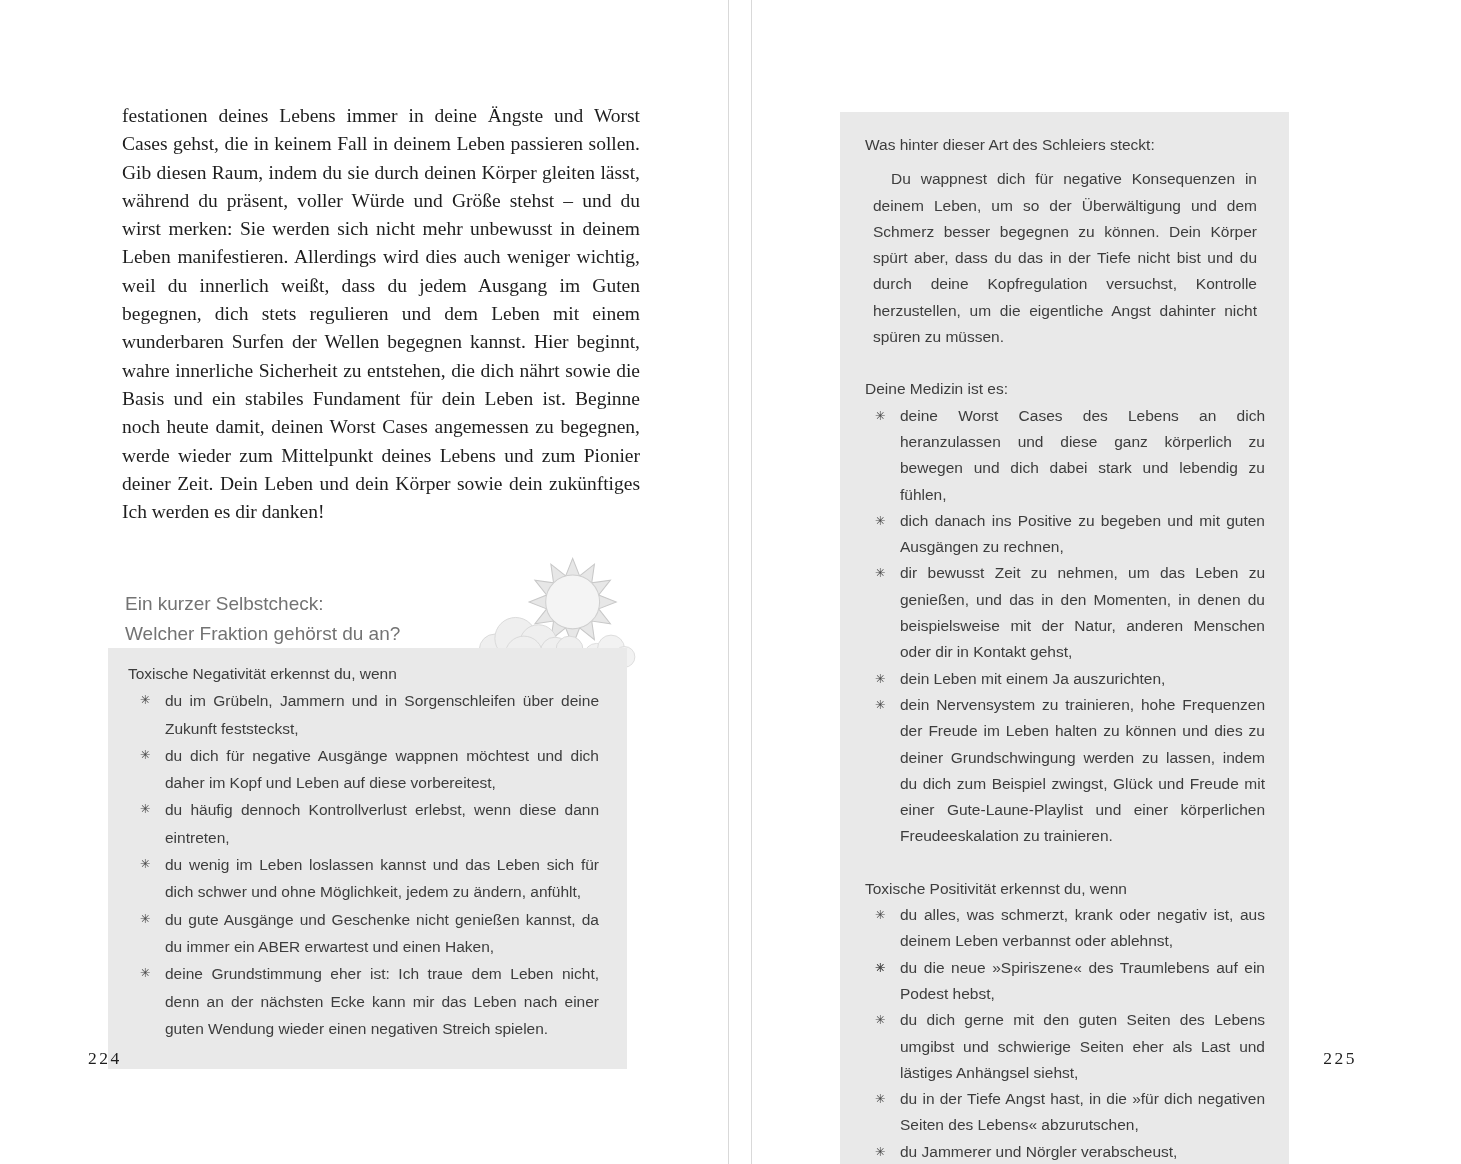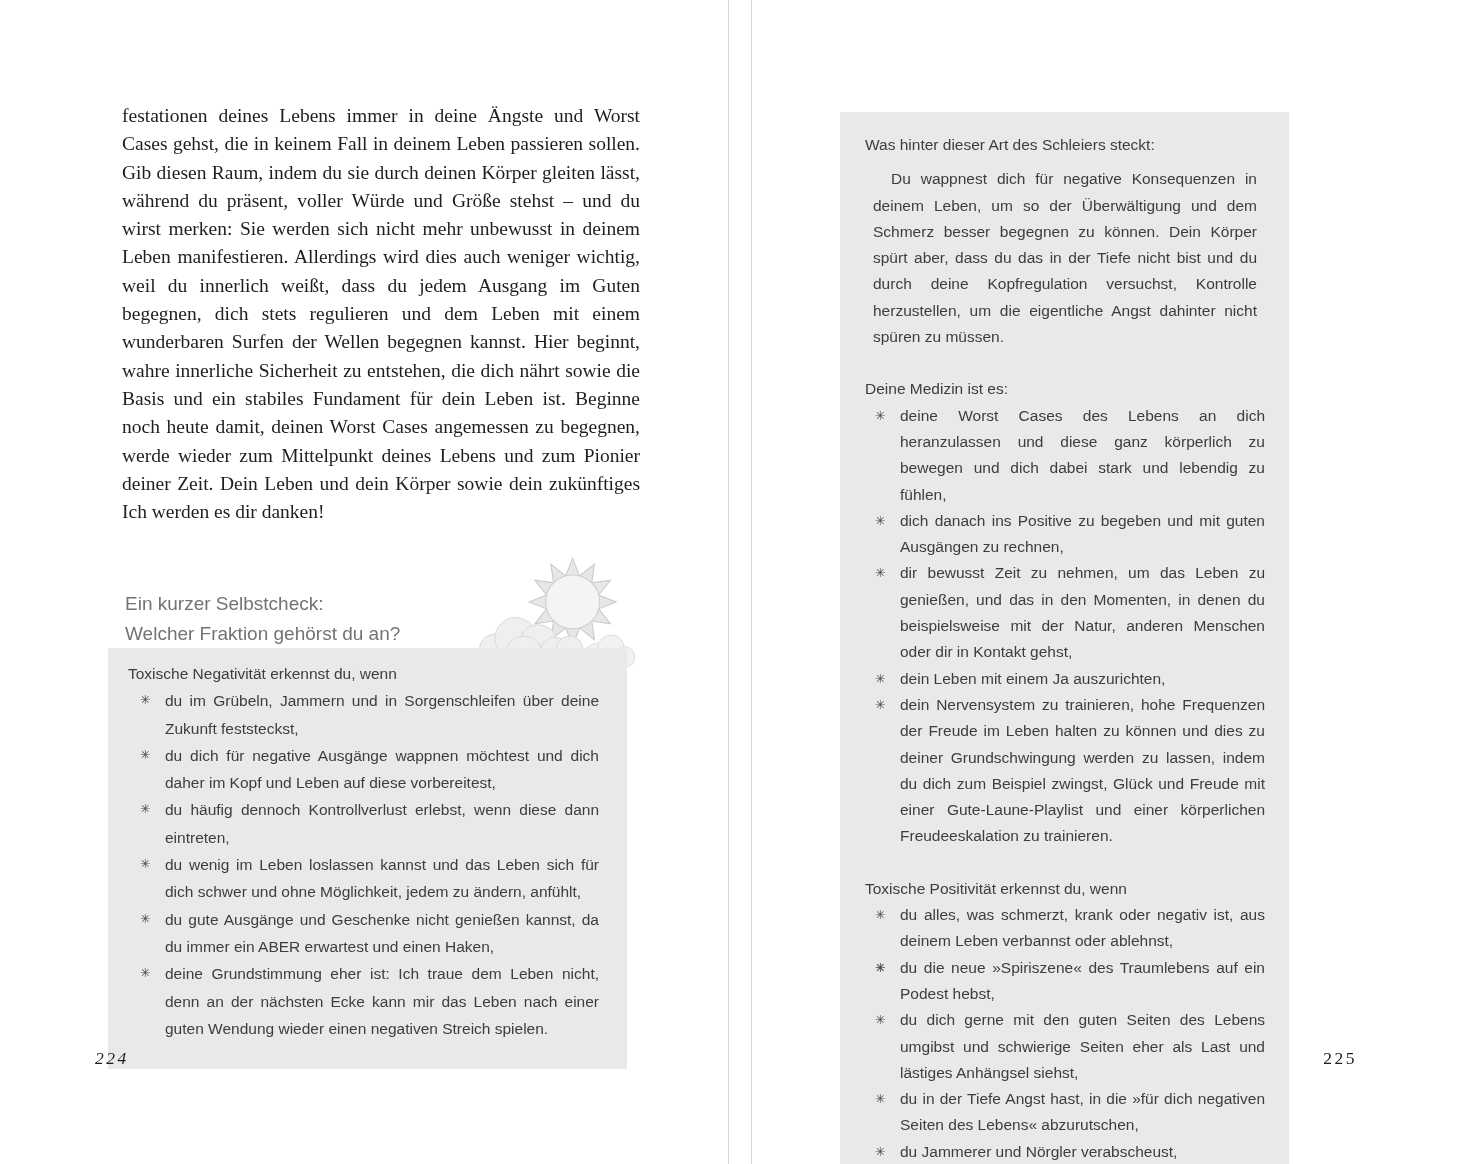--- a/index.html
+++ b/index.html
@@ -107,21 +107,21 @@
   .graybox-right .bullet-star { left: 10px; }
 
   .page-number {
     position: absolute;
     top: 1048px;
     font-family: "Liberation Serif", serif;
     font-size: 17.5px;
     letter-spacing: 2.5px;
     color: #1e1e1e;
   }
-  .page-number-left { left: 95px; font-style: italic; }
+  .page-number-left { left: 88px; }
   .page-number-right { right: 104px; letter-spacing: 2.5px; }
 </style>
 </head>
 <body>
 
 <div class="spread">
 
   <div class="gutter-line l1"></div>
   <div class="gutter-line l2"></div>
 

